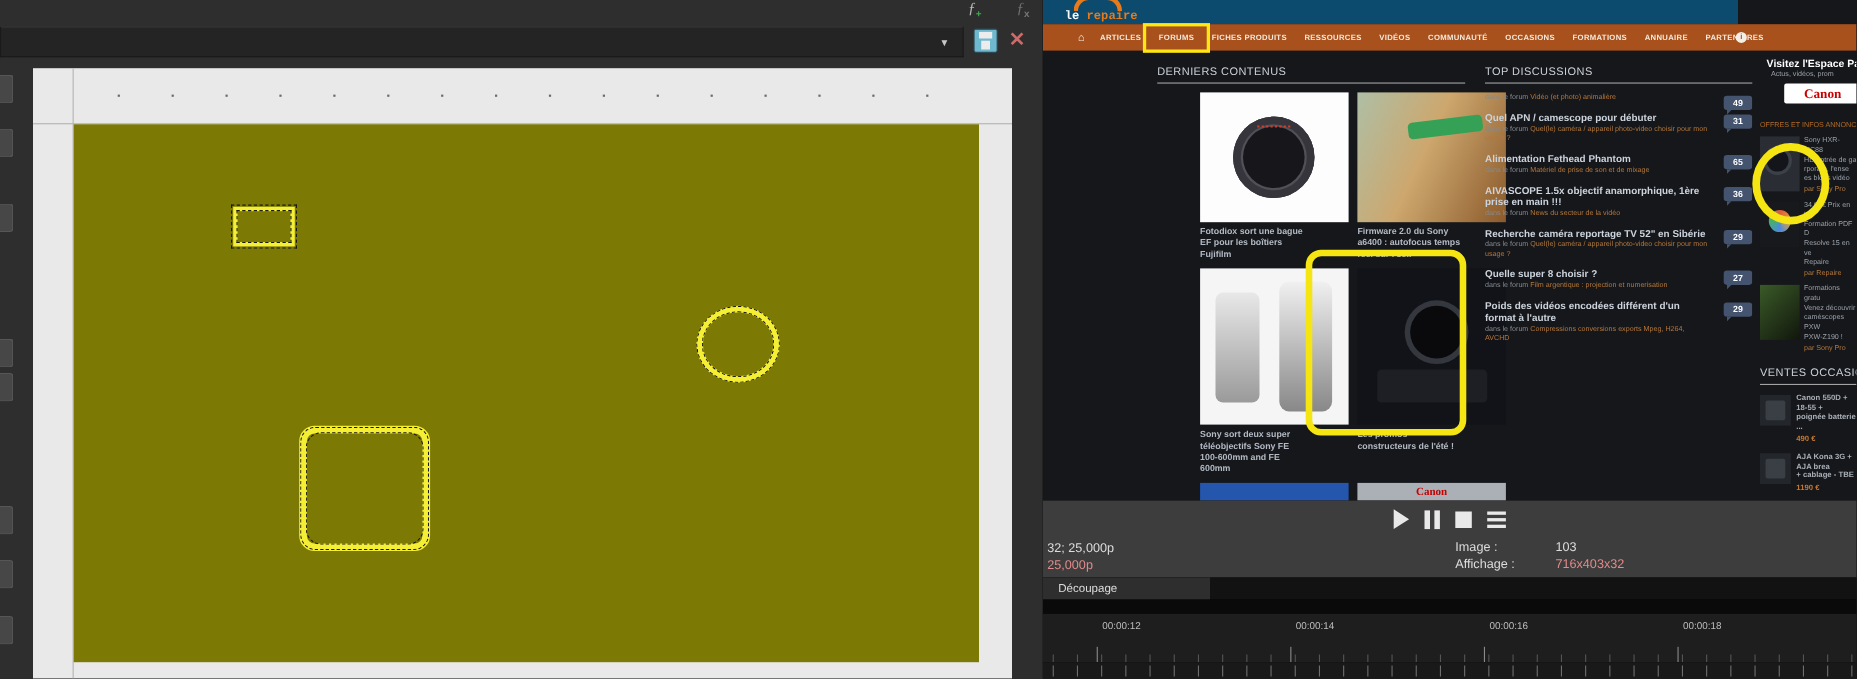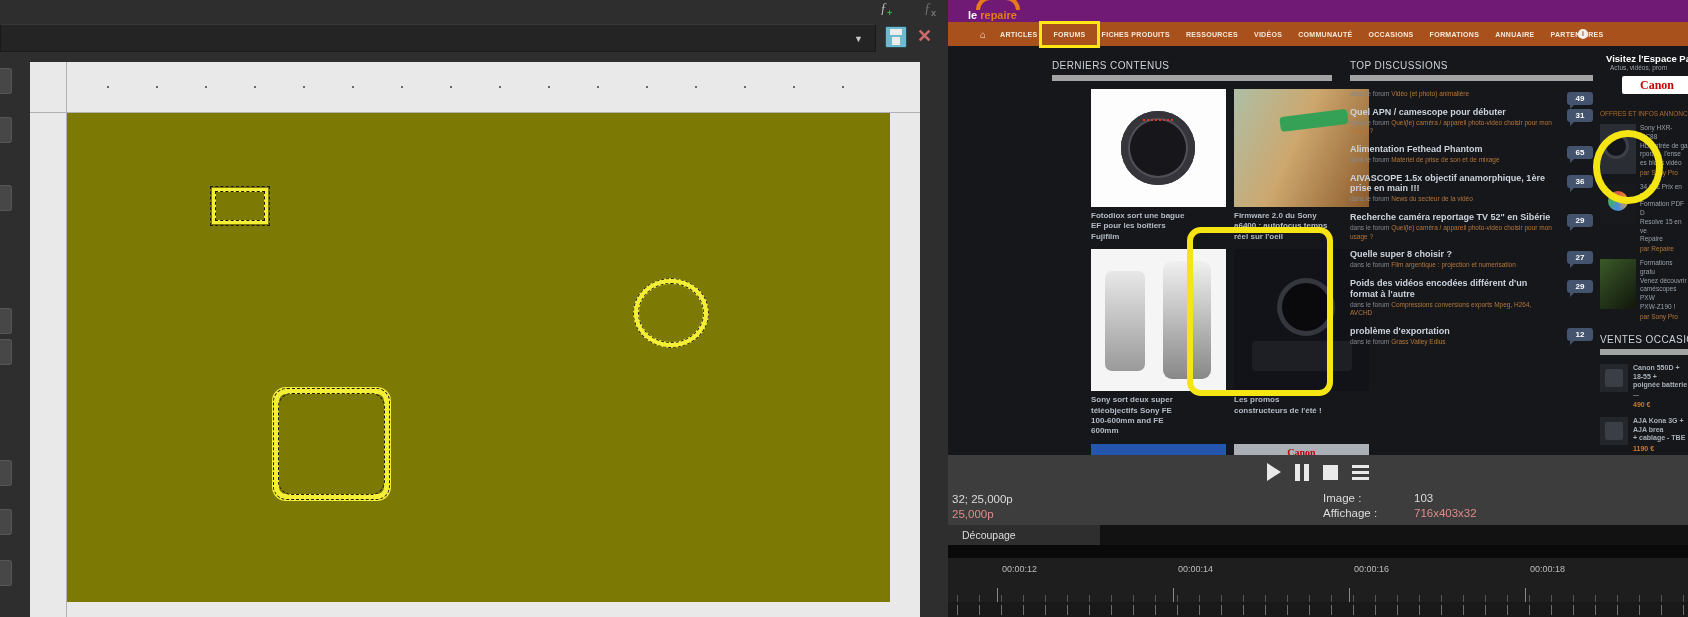--- a/index.html
+++ b/index.html
@@ -40,38 +40,38 @@
   .ants::before { content:""; position:absolute; inset:-6px; border:1px dashed #1a1a1a; border-radius:inherit; }
   .ants::after  { content:""; position:absolute; inset:-1px; border:1px dashed #1a1a1a; border-radius:inherit; }
   #mask-rect-small { left:182px; top:126px; width:56px; height:36px; }
   #mask-circle { left:603px; top:216px; width:76px; height:70px; border-radius:50%; border-width:6px; }
   #mask-rect-large { left:242px; top:325px; width:119px; height:114px; border-radius:14px; border-width:7px; }
 
   
   #monitor { left:948px; top:0; width:740px; height:617px; background:#000; overflow:hidden; }
   #video { position:absolute; left:0; top:0; width:740px; height:455px; background:#15171b; overflow:hidden; }
 
-  #site-header { position:absolute; left:0; top:0; width:740px; height:22px; background:#701a75; }
+  #site-header { position:absolute; left:0; top:0; width:632px; height:22px; background:#0c4a6e;font-family:Liberation Mono, monospace; }
   #logo { position:absolute; left:20px; top:0; width:66px; height:22px; }
   .logo-arc { position:absolute; left:8px; top:-4px; width:44px; height:14px;
               border:4px solid #e87a1a; border-bottom:none; border-radius:22px 22px 0 0; }
   .logo-text { position:absolute; left:0; bottom:1px; font-size:11px; font-weight:bold; white-space:nowrap; }
   .logo-le { color:#fff; } .logo-rep { color:#e87a1a; }
 
   #site-nav { position:absolute; left:0; top:22px; width:740px; height:24px; background:#a8511d;
               display:flex; align-items:center; padding-left:26px; }
   .nav-home { color:#f6e8da; font-size:10px; padding:0 6px; }
   .nav-item { font-size:7px; font-weight:bold; color:#f6e8da; letter-spacing:.3px;
               padding:4px 8px; white-space:nowrap; cursor:pointer; }
   .nav-item.hl { outline:3px solid #ffe713; outline-offset:3px; }
   .nav-info { width:10px; height:10px; border-radius:50%; background:#f2eee8; color:#a8511d;
               font-size:7px; font-weight:bold; text-align:center; line-height:10px; margin-left:6px; }
 
   .sec-h { font-size:10px; color:#cdd2d9; letter-spacing:.4px; padding-bottom:4px;
-           border-bottom:6px solid #a3a3a3; white-space:nowrap; }
+           border-bottom:1px solid #a3a3a3; white-space:nowrap; }
 
   #col1 { position:absolute; left:104px; top:60px; width:280px; }
   #dc-grid { margin-top:8px; display:grid; grid-template-columns:135px 135px; gap:7px 8px; }
   .dc-card { cursor:pointer;padding-left:39px; }
   .thumb { position:relative; width:135px; height:118px; overflow:hidden; }
   .dc-cap { margin-top:4px; font-size:8px; font-weight:bold; line-height:1.3; color:#b3bac4; }
   .art-adapter .thumb { background:#fdfdfd; }
   .art-adapter .thumb::before { content:""; position:absolute; left:30px; top:22px; width:74px; height:74px;
         border-radius:50%; background:#17171b; box-shadow:inset 0 0 0 7px #35353b, inset 0 0 0 9px #505058; }
   .art-adapter .thumb::after { content:""; position:absolute; left:52px; top:30px; width:30px; height:6px;
@@ -338,25 +338,20 @@
               <div class="td-sub"><span>dans le forum </span><span class="frm">Film argentique : projection et numerisation</span></div>
               <span class="badge">27</span>
             </div>
 
             <div class="td-item">
               <div class="td-title">Poids des vidéos encodées différent d'un format à l'autre</div>
               <div class="td-sub"><span>dans le forum </span><span class="frm">Compressions conversions exports Mpeg, H264, AVCHD</span></div>
               <span class="badge">29</span>
             </div>
 
-            <div class="td-item">
-              <div class="td-title">problème d'exportation</div>
-              <div class="td-sub"><span>dans le forum </span><span class="frm">Grass Valley Edius</span></div>
-              <span class="badge">12</span>
-            </div>
 
           </div>
       </div>
 
       <div id="col3">
         <div class="partner-title">Visitez l'Espace Par</div>
         <div class="partner-sub">Actus, vidéos, prom</div>
         <div class="canon-box">Canon</div>
         <div class="offers-h">OFFRES ET INFOS ANNONCEU</div>
         <div id="ads">

